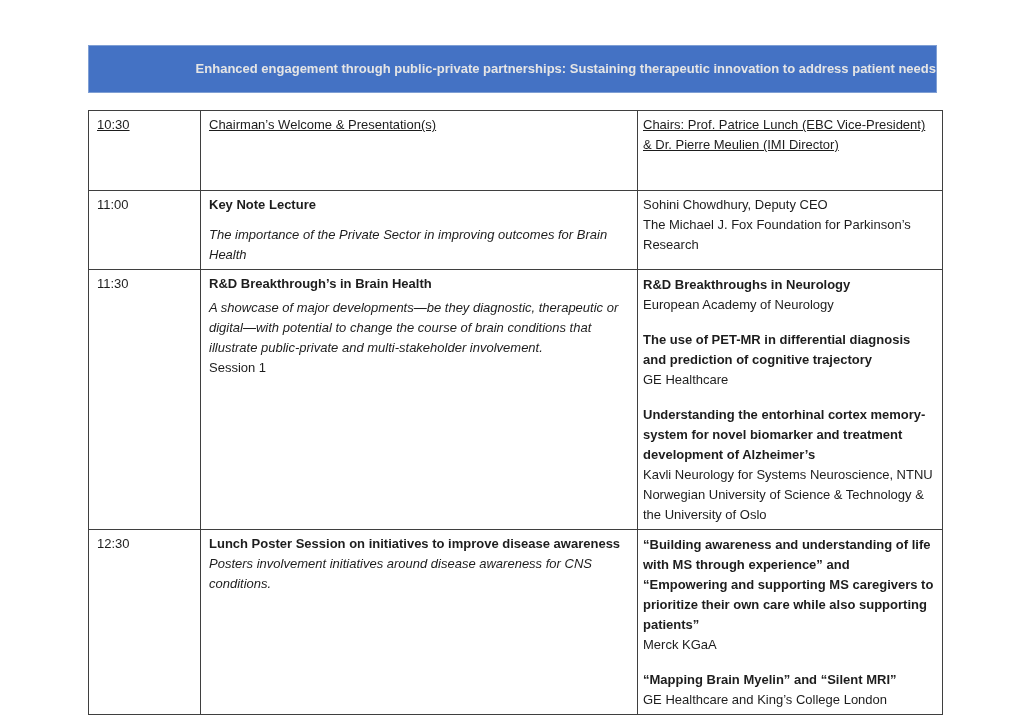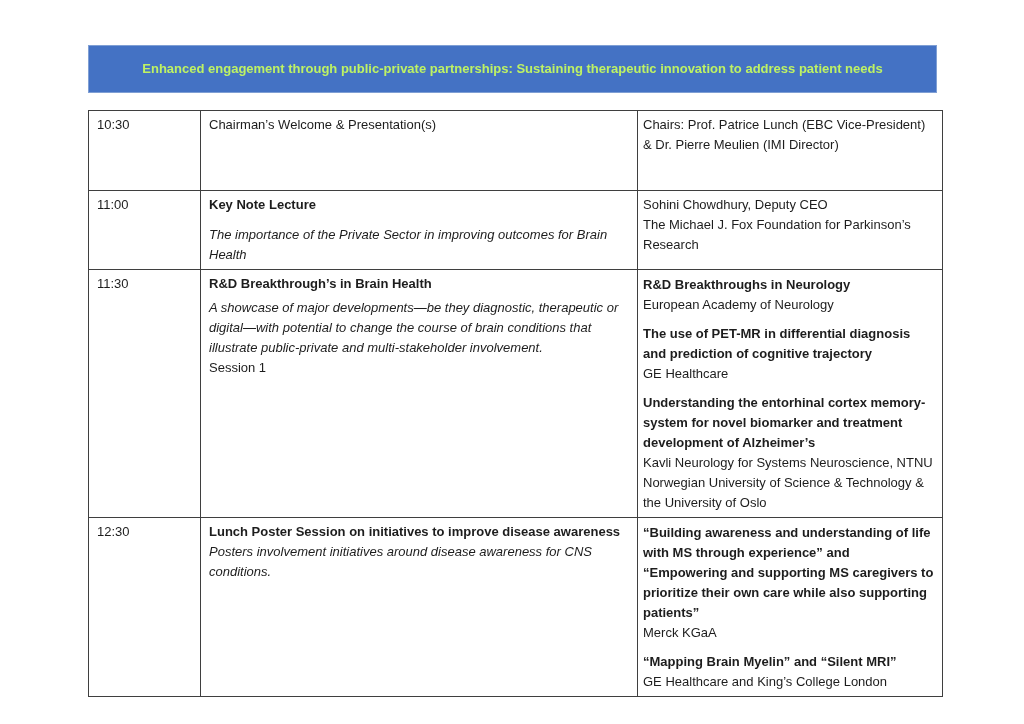--- a/index.html
+++ b/index.html
@@ -34,47 +34,47 @@
     width: 854px;
     border-collapse: collapse;
     table-layout: fixed;
   }
   table.agenda td {
     border: 1px solid #3f3f3f;
     vertical-align: top;
     font-size: 13px;
     line-height: 20px;
   }
-  tr.r1 { height: 80px; }
+  tr.r1 { height: 80px; text-decoration: underline; }
   tr.r2 { height: 65px; }
   tr.r3 { height: 215px; }
   tr.r4 { height: 147px; }
 
   td.time   { padding: 4px 6px 4px 8px; }
   td.sess   { padding: 4px 10px 4px 8px; }
   td.det    { padding: 4px 6px 4px 5px; }
 
   td.vmid { vertical-align: middle; }
 
   .b { font-weight: 700; }
   .i { font-style: italic; }
   .mt4  { margin-top: 4px; }
   .mt12 { margin-top: 10px; }
   .mt14 { }
 
   
   td.det-tight { font-size: 12.5px; line-height: 17px; padding-top: 5px; }
-  .talk + .talk { margin-top: 9px; }
+  .talk + .talk { margin-top: 15px; }
 </style>
 </head>
 <body>
 
 <div class="page">
 
-  <header class="banner" style="background: rgb(68, 114, 196); border-color: rgb(127, 159, 212); color: #bef264;">
+  <header class="banner" style="background: rgb(68, 114, 196); border-color: rgb(127, 159, 212); color: #e5e5e5; align-items: flex-end;">
     <div class="bline">Enhanced engagement through public-private partnerships: Sustaining therapeutic innovation to address patient needs</div>
   </header>
 
   <table class="agenda">
     <colgroup>
       <col style="width:112px">
       <col style="width:437px">
       <col style="width:305px">
     </colgroup>
     <tbody>

